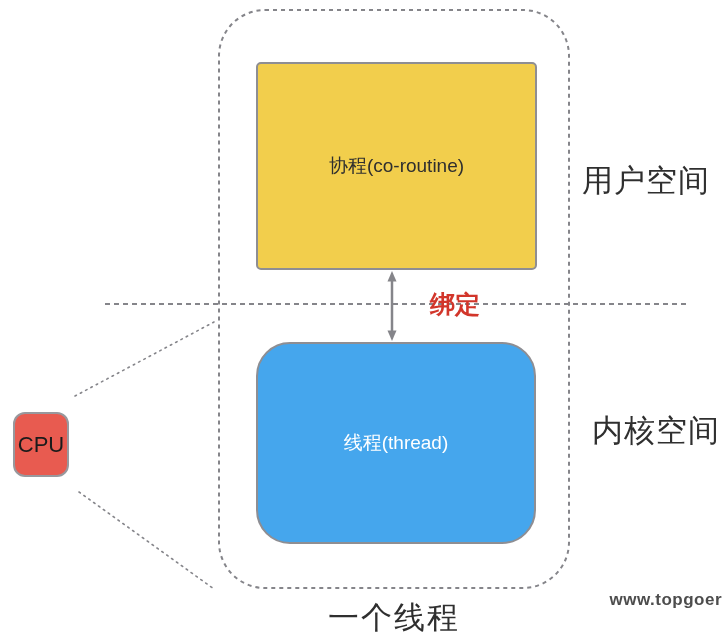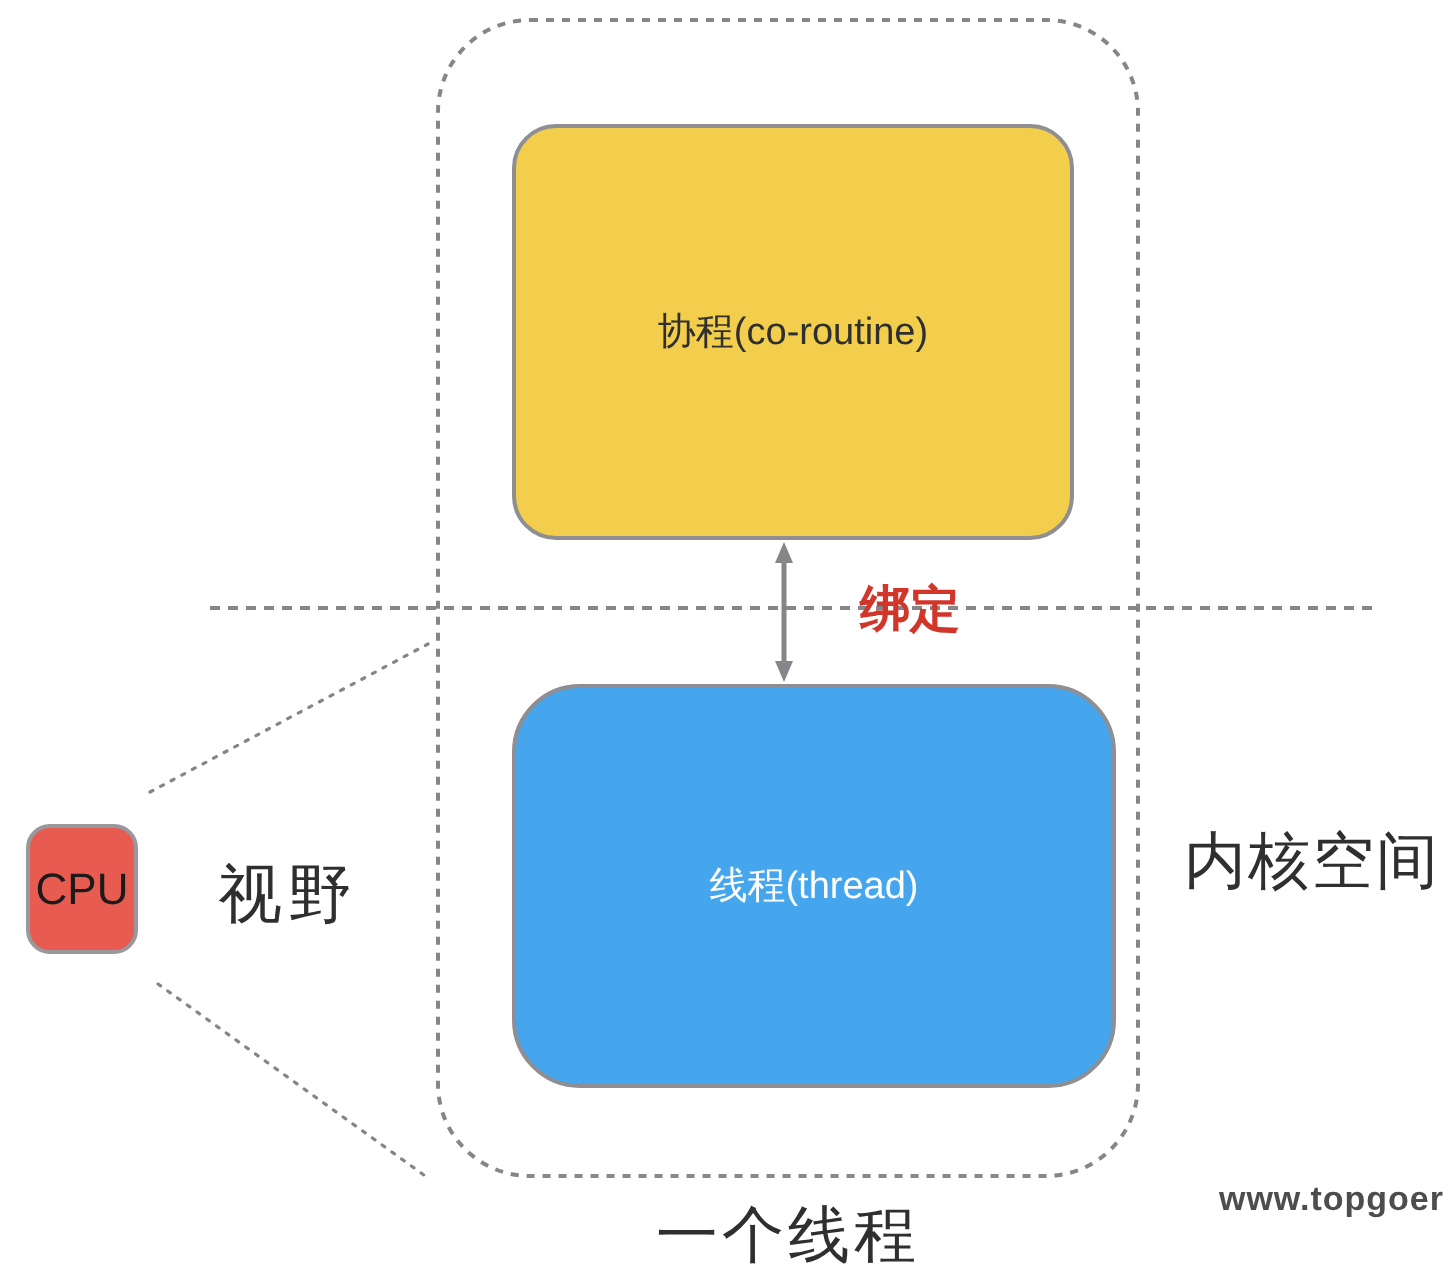--- a/index.html
+++ b/index.html
@@ -12,25 +12,25 @@
   .divider{stroke:var(--line-gray);stroke-width:2;stroke-dasharray:5 4;}
   .arrow-line{stroke:var(--line-gray);stroke-width:2.5;}
   .arrow-head{fill:var(--line-gray);}
   .cone{stroke:var(--line-gray);stroke-width:1.6;stroke-dasharray:1.6 4.4;stroke-linecap:round;}
   .box{
     position:absolute;display:flex;align-items:center;justify-content:center;
     border:2px solid var(--box-border);box-sizing:border-box;
   }
   .coroutine-box{
     left:256px;top:62px;width:281px;height:208px;
-    background:var(--coroutine-fill);border-radius:22px;
+    background:var(--coroutine-fill);border-radius:5px;
     color:var(--text-dark);font-size:19px;
   }
   .thread-box{
-    left:256px;top:342px;width:302px;height:202px;
+    left:256px;top:342px;width:280px;height:202px;
     background:var(--thread-fill);border-radius:34px;
     color:var(--thread-text);font-size:19px;
   }
   .cpu-box{
     left:13px;top:412px;width:56px;height:65px;
     background:var(--cpu-fill);border-radius:12px;
     color:#1b1b1b;font-size:22px;border-color:#98989d;
   }
   .label{position:absolute;color:var(--text-dark);white-space:nowrap;}
   .binding-label{left:410px;top:288px;color:var(--binding-text);font-weight:700;font-size:25px;margin-left:20px;}
@@ -65,23 +65,23 @@
   <div class="box thread-box">
     <span>线程(thread)</span>
   </div>
 
   <div class="box cpu-box">
     <span>CPU</span>
   </div>
 
   <div class="label binding-label">绑定</div>
 
+  <div class="label user-space-label">用户空间</div>
 
   <div class="label kernel-space-label">内核空间</div>
 
-  <div class="label view-label">视野</div>
 
   <div class="label one-thread-label">一个线程</div>
 
 
   <div class="label wm-site">www.topgoer</div>
 
 </div>
 
 </body></html>

